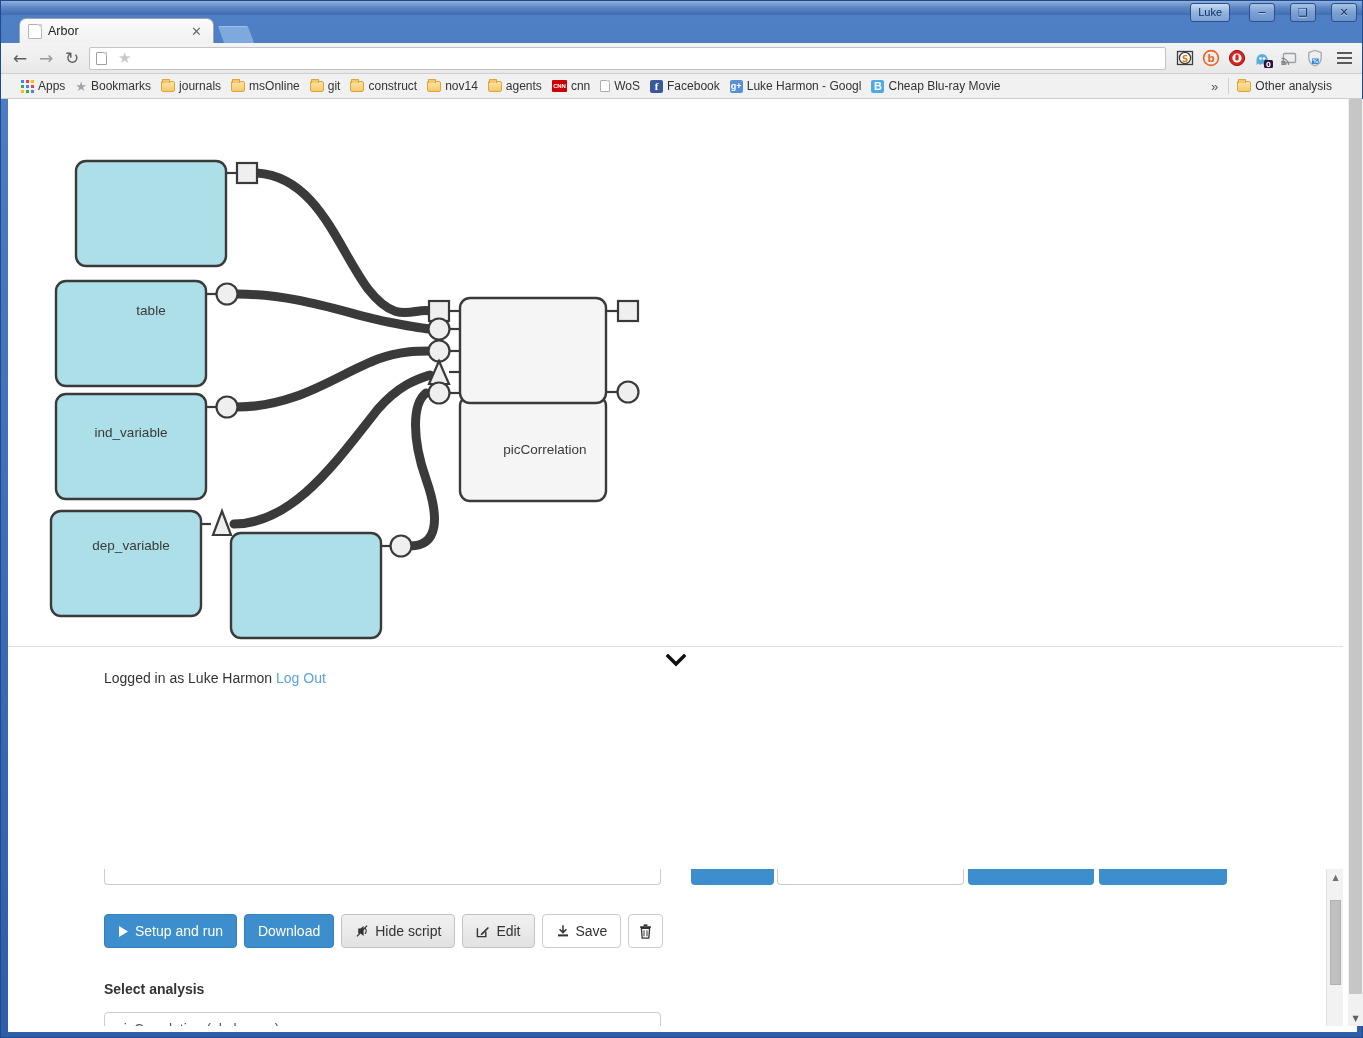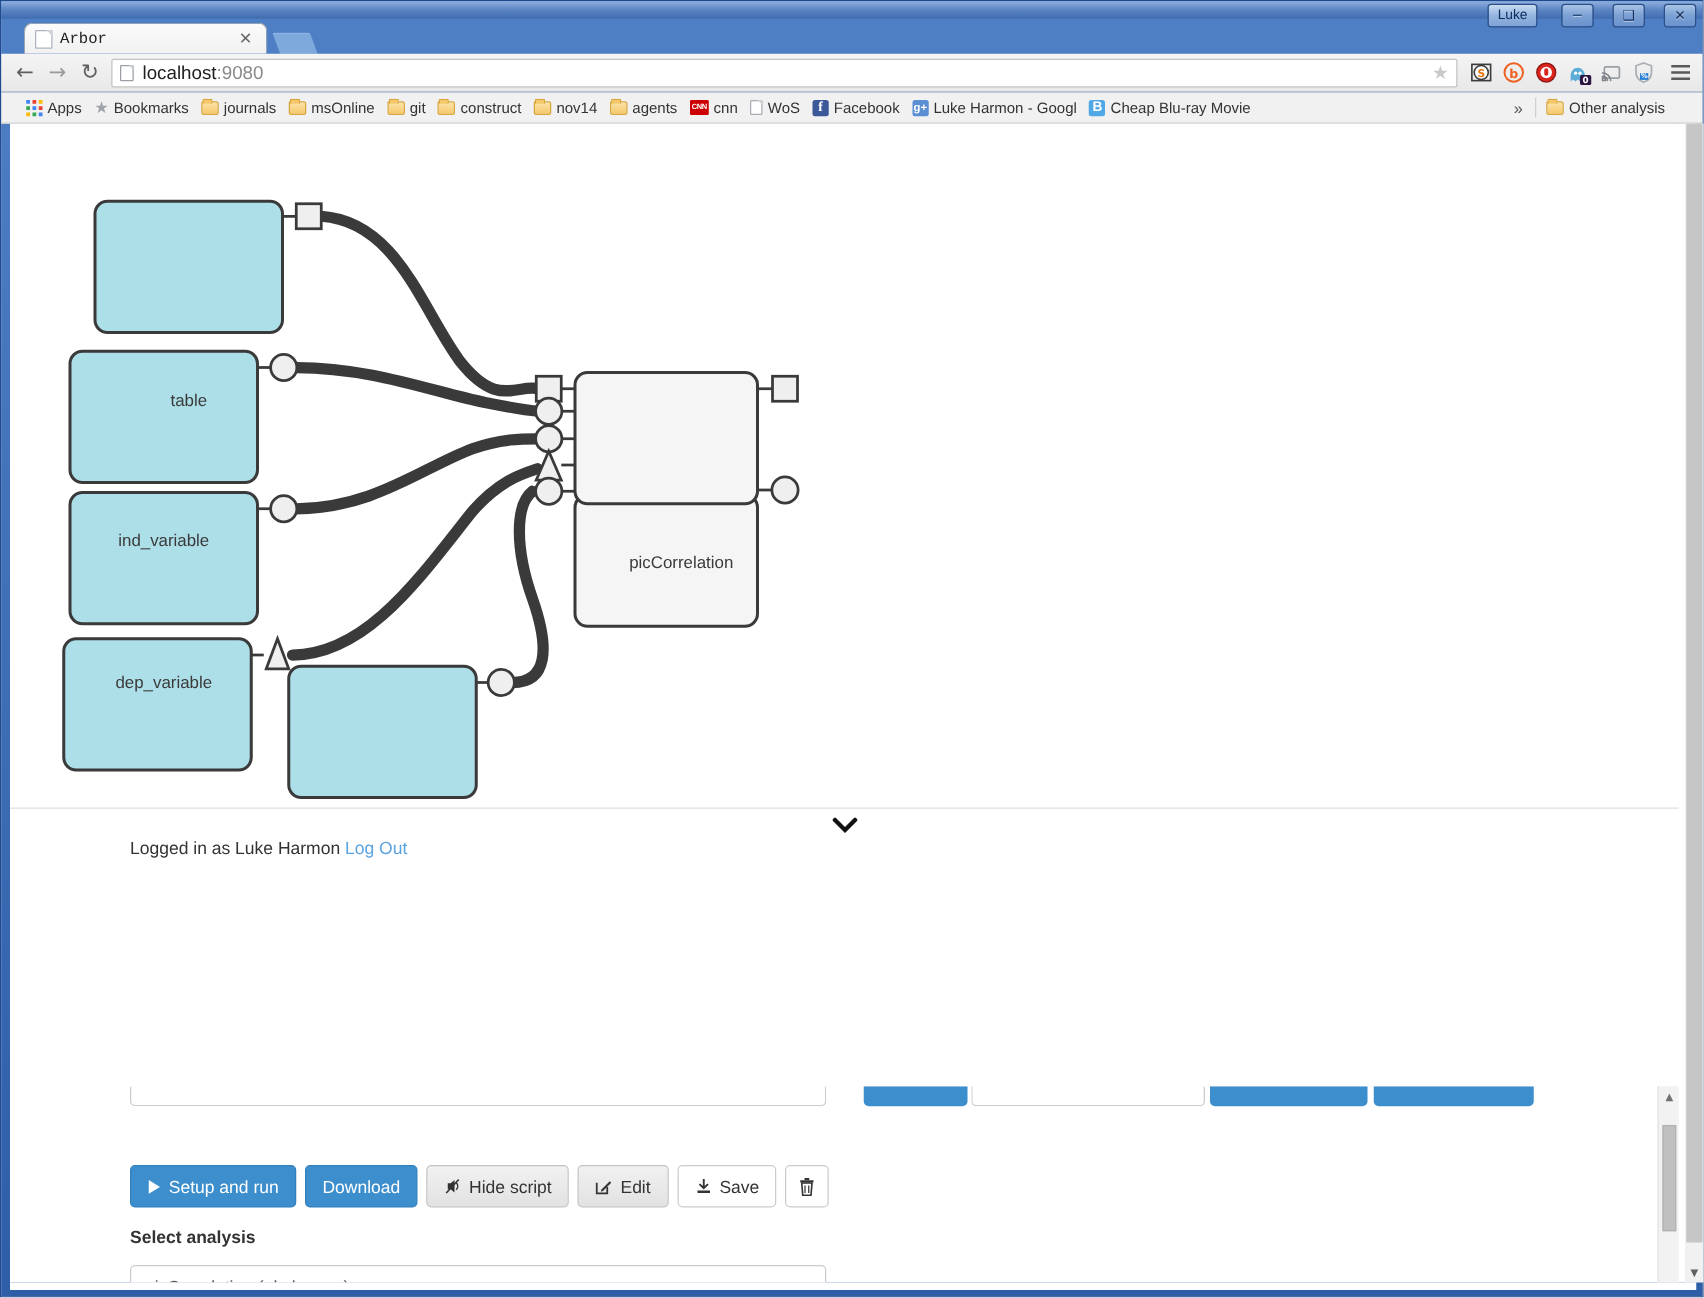--- a/index.html
+++ b/index.html
@@ -66,21 +66,21 @@
     background: #fff; border: 1px solid #aeb4bd;
     border-radius: 1px; position: relative; flex: none;
   }
   #tab-favicon::after {
     content: ""; position: absolute; right: -1px; top: -1px;
     border-width: 0 5px 5px 0; border-style: solid;
     border-color: transparent #cfd4da transparent transparent;
   }
   #tab-title {
     font-size: 12.5px; color: #222; flex: 1;
-    white-space: nowrap; overflow: hidden; font-family: Liberation Mono, monospace;
+    white-space: nowrap; overflow: hidden;
   }
   #tab-close {
     font-size: 13px; color: #6b6b6b; padding: 0 3px; line-height: 1;
     font-family: "DejaVu Sans", sans-serif;
   }
   #newtab {
     position: absolute; left: 220px; top: 11px;
     width: 30px; height: 17px;
     background: #7ea9dd;
     border-top: 1px solid #9cc0ea;
@@ -268,21 +268,21 @@
   }
 
   #btnrow {
     position: absolute; top: 45px; left: 96px;
     display: flex; align-items: center; gap: 7px;
   }
   .btn {
     height: 34px; padding: 0 13px;
     border-radius: 4px; font-size: 14px;
     display: flex; align-items: center; gap: 6px;
-    line-height: 1; white-space: nowrap; margin-top: 18px;
+    line-height: 1; white-space: nowrap;
   }
   .btn-primary { background: #3d8ecc; color: #fff; border: 1px solid #3380bc; }
   .btn-default { background: #e6e6e6; color: #333; border: 1px solid #c2c2c2;
                  background: linear-gradient(to bottom,#f1f1f1,#e2e2e2); }
   .btn-white   { background: #fff; color: #333; border: 1px solid #ccc; }
   .txtinput {
     height: 34px; width: 193px; padding: 0 11px;
     border: 1px solid #ccc; border-radius: 4px;
     background: #fff; font-size: 14px; color: #555;
     display: flex; align-items: center;
@@ -366,23 +366,20 @@
     <div id="newtab"></div>
   </div>
 
   <div id="toolbar">
     <div class="navbtn">←</div>
     <div class="navbtn dim">→</div>
     <div class="navbtn">↻</div>
 
     <div id="omnibox">
       <div id="page-icon"></div>
-      <div id="url">
-        <span>localhost</span><span class="dim">:9080</span>
-      </div>
       <div id="star">★</div>
     </div>
 
     <div class="ext-icon">
       <svg width="20" height="20" viewBox="0 0 20 20">
         <rect x="2.5" y="3.5" width="15" height="13" fill="none" stroke="#3c3c3c" stroke-width="1.3"></rect>
         <circle cx="10" cy="10" r="5.6" fill="#fff" stroke="#3c3c3c" stroke-width="1.3"></circle>
         <text x="10" y="13.6" font-size="8.5" font-family="DejaVu Sans, sans-serif" font-weight="bold" fill="#e8740c" text-anchor="middle">S</text>
       </svg>
     </div>
@@ -584,21 +581,21 @@
           <circle class="port" cx="431" cy="230" r="10.5"></circle>
           <circle class="port" cx="431" cy="252" r="10.5"></circle>
           <polygon class="port" points="421,285 431,262 441,285"></polygon>
           <circle class="port" cx="431" cy="294" r="10.5"></circle>
 
           <rect class="port" x="610" y="202" width="20" height="20"></rect>
           <circle class="port" cx="620" cy="293" r="10.5"></circle>
         </g>
       </svg>
 
-      <div class="node-label" style="left:68px;  top:214px; width:150px;">table</div>
+      <div class="node-label" style="left:68px;  top:204px; width:150px;">table</div>
       <div class="node-label" style="left:48px;  top:326px; width:150px;">ind_variable</div>
       <div class="node-label" style="left:48px;  top:439px; width:150px;">dep_variable</div>
 
       <div class="node-label" style="left:452px; top:343px; width:146px;padding-left:24px;">picCorrelation</div>
     </div>
 
     <div id="chevron-divider">
       <svg width="20" height="13" viewBox="0 0 20 13">
         <path d="M2 2 L10 10 L18 2" fill="none" stroke="#111" stroke-width="3.4" stroke-linecap="square"></path>
       </svg>

